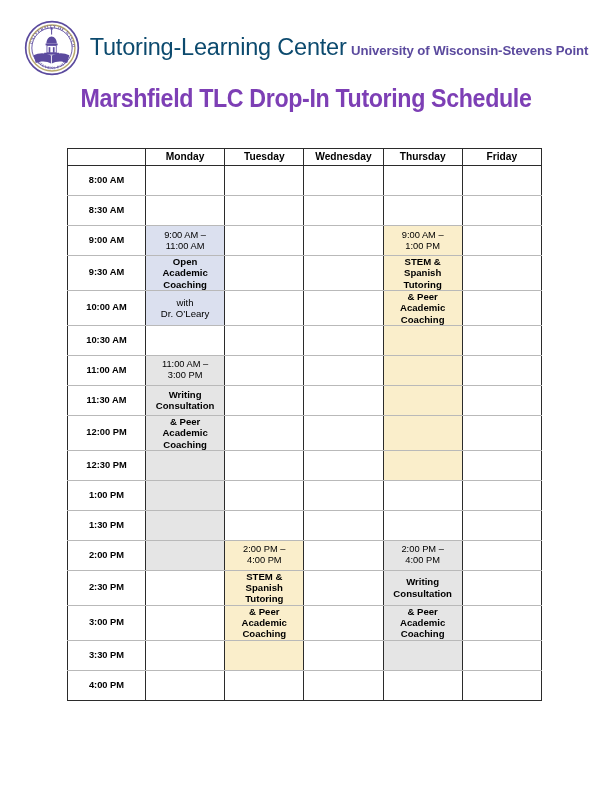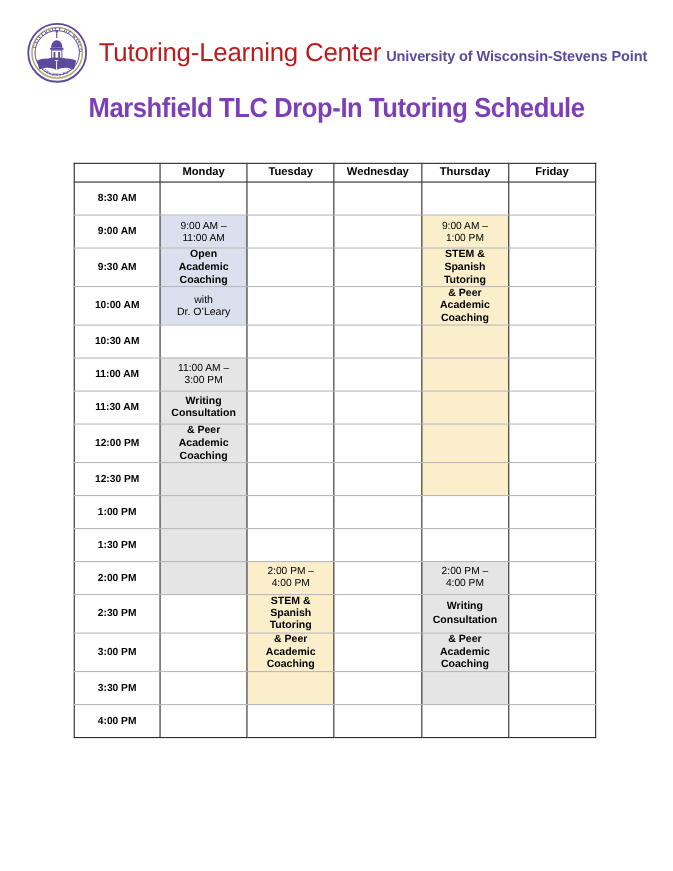--- a/index.html
+++ b/index.html
@@ -23,21 +23,21 @@
     align-items: center;
     justify-content: center;
     gap: 10px;
     padding-top: 26px;
     height: 70px;
   }
   .seal { width: 56px; height: 56px; flex: 0 0 56px; }
   .wordmark { line-height: 1; }
   .wordmark .line1 {
     font-size: 23.5px;
-    color: #b91c1c;
+    color: #0c4a6e;
     letter-spacing: -0.2px;
     font-weight: 400;
     white-space: nowrap;
   }
   .wordmark .line2 {
     font-size: 13.2px;
     color: #5b4a9e;
     font-weight: bold;
     letter-spacing: -0.1px;
     margin-top: 2px;
@@ -195,20 +195,28 @@
           <th class="corner"></th>
           <th>Monday</th>
           <th>Tuesday</th>
           <th>Wednesday</th>
           <th>Thursday</th>
           <th>Friday</th>
         </tr>
       </thead>
       <tbody id="schedule-body">
           <tr>
+            <td class="timecell">8:00 AM</td>
+            <td class="c-plain"></td>
+            <td class="c-plain"></td>
+            <td class="c-plain"></td>
+            <td class="c-plain"></td>
+            <td class="c-plain"></td>
+          </tr>
+          <tr>
             <td class="timecell">8:30 AM</td>
             <td class="c-plain"></td>
             <td class="c-plain"></td>
             <td class="c-plain"></td>
             <td class="c-plain"></td>
             <td class="c-plain"></td>
           </tr>
           <tr>
             <td class="timecell">9:00 AM</td>
             <td class="c-blue nb-bot">

